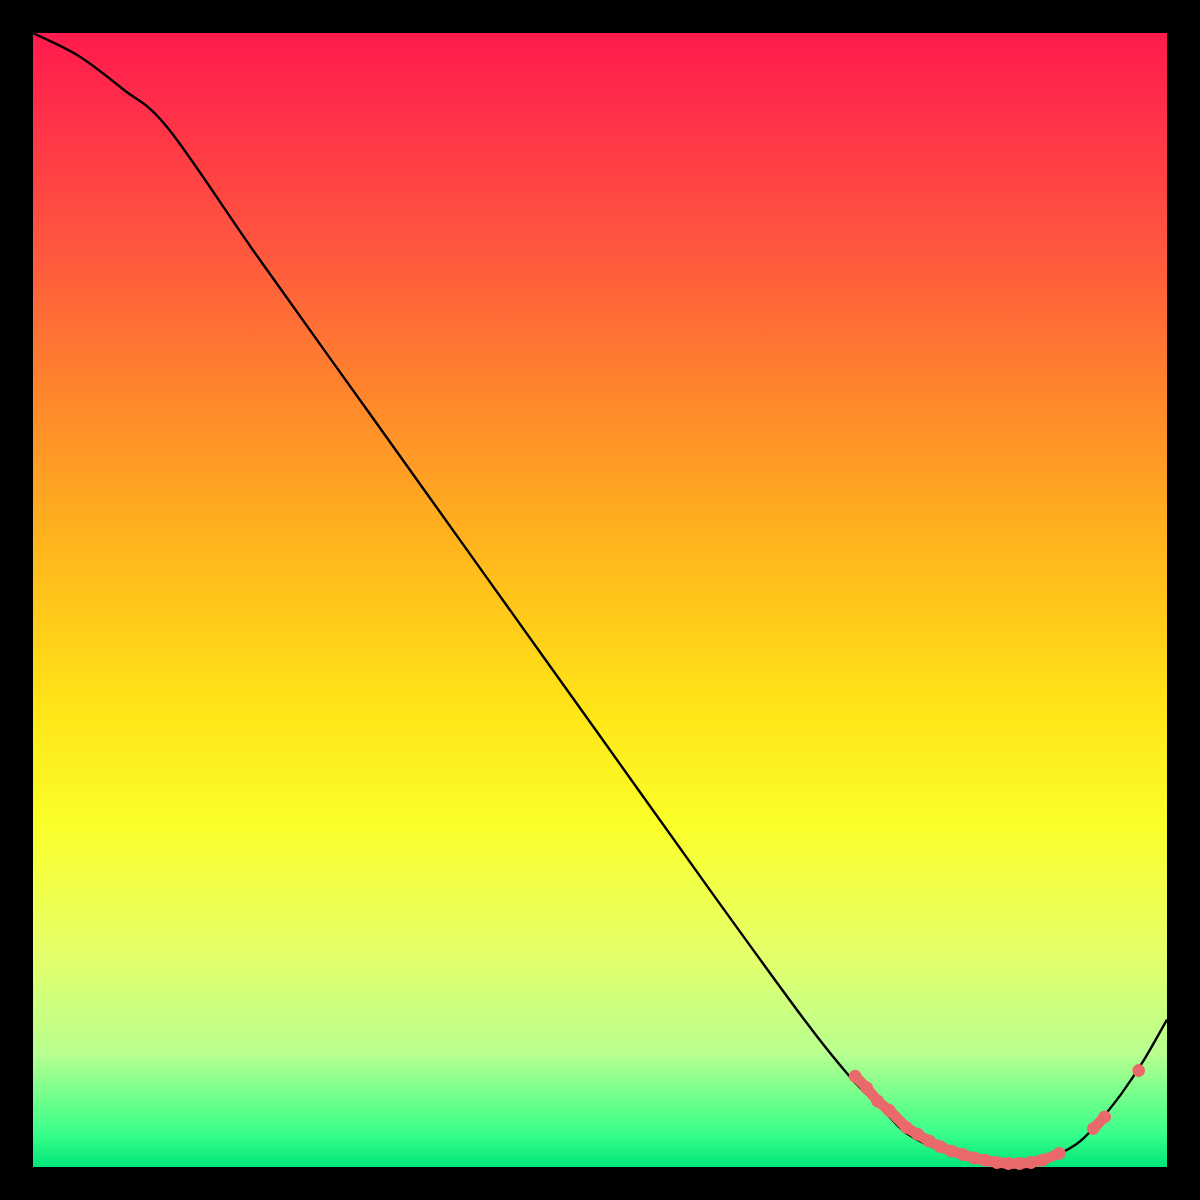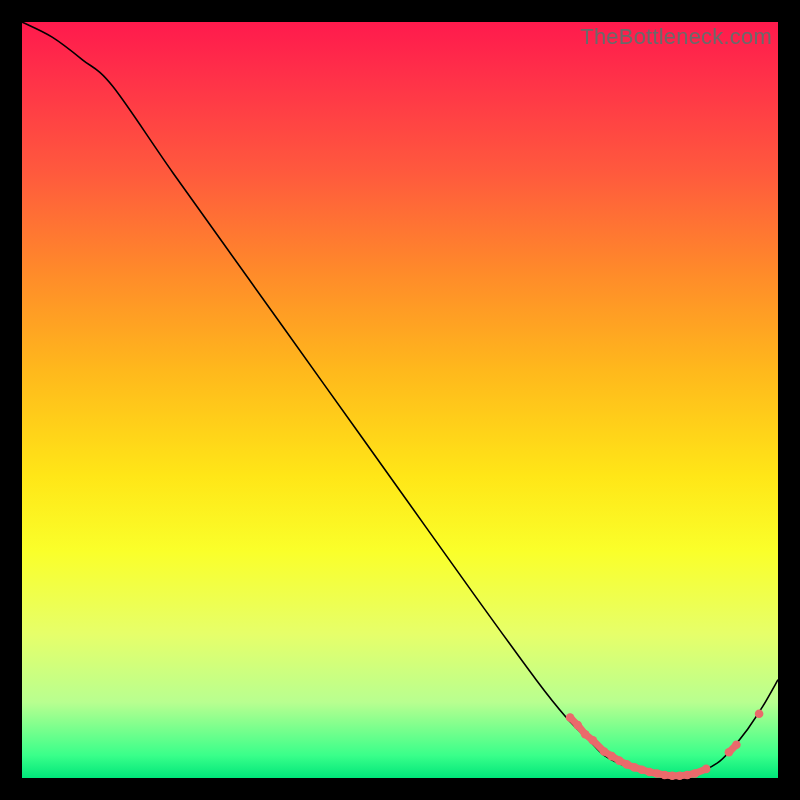--- a/index.html
+++ b/index.html
@@ -69,21 +69,20 @@
     stroke: #ea6a6b;
     stroke-width: 7;
     stroke-linecap: round;
   }
 </style>
 </head>
 <body>
 
 <div class="frame">
   <div class="gradient-bg"></div>
-  <div class="watermark">TheBottleneck.com</div>
   <svg class="plot" viewBox="0 0 756 756">
     <path id="curve-path" class="curve" d="M 0.0 0.0 C 5.0 2.5, 20.2 8.8, 30.2 15.1 C 40.3 21.4, 50.4 29.6, 60.5 37.8 C 70.6 46.0, 75.6 45.4, 90.7 64.3 C 105.8 83.2, 128.5 119.1, 151.2 151.2 C 173.9 183.3, 201.6 221.8, 226.8 257.0 C 252.0 292.3, 277.2 327.6, 302.4 362.9 C 327.6 398.2, 352.8 433.4, 378.0 468.7 C 403.2 504.0, 430.9 543.1, 453.6 574.6 C 476.3 606.1, 499.0 637.6, 514.1 657.7 C 529.2 677.9, 535.5 685.4, 544.3 695.5 C 553.1 705.6, 560.7 711.9, 567.0 718.2 C 573.3 724.5, 575.8 728.9, 582.1 733.3 C 588.4 737.7, 597.2 741.8, 604.8 744.7 C 612.4 747.6, 619.9 749.2, 627.5 750.7 C 635.0 752.2, 642.6 753.6, 650.2 753.7 C 657.7 753.9, 665.3 753.6, 672.8 751.5 C 680.4 749.3, 689.2 745.2, 695.5 740.9 C 701.8 736.6, 705.6 731.4, 710.6 725.8 C 715.7 720.1, 720.7 713.8, 725.8 706.9 C 730.8 699.9, 735.8 692.4, 740.9 684.2 C 745.9 676.0, 753.5 662.1, 756.0 657.7"></path>
     <g id="marker-group">
         <line x1="548.1" y1="695.5" x2="555.7" y2="703.1" class="dash"></line>
         <circle cx="548.1" cy="695.5" r="4.3" class="dot"></circle>
         <line x1="555.7" y1="703.1" x2="563.2" y2="712.2" class="dash"></line>
         <circle cx="555.7" cy="703.1" r="4.3" class="dot"></circle>
         <line x1="563.2" y1="712.2" x2="570.8" y2="718.2" class="dash"></line>
         <circle cx="563.2" cy="712.2" r="4.3" class="dot"></circle>
         <line x1="570.8" y1="718.2" x2="582.1" y2="729.5" class="dash"></line>

